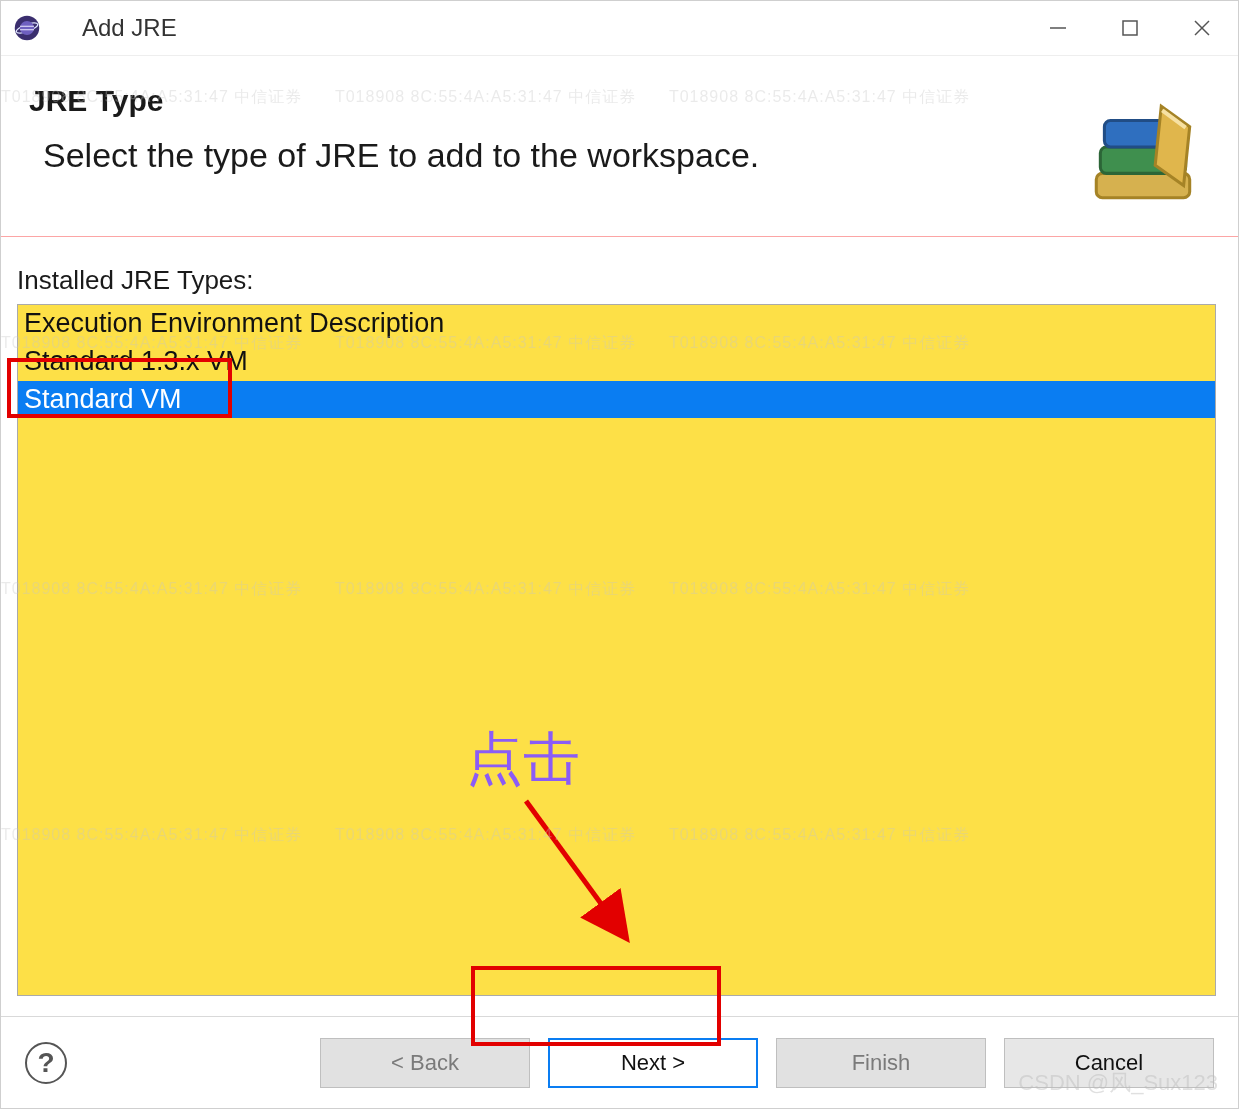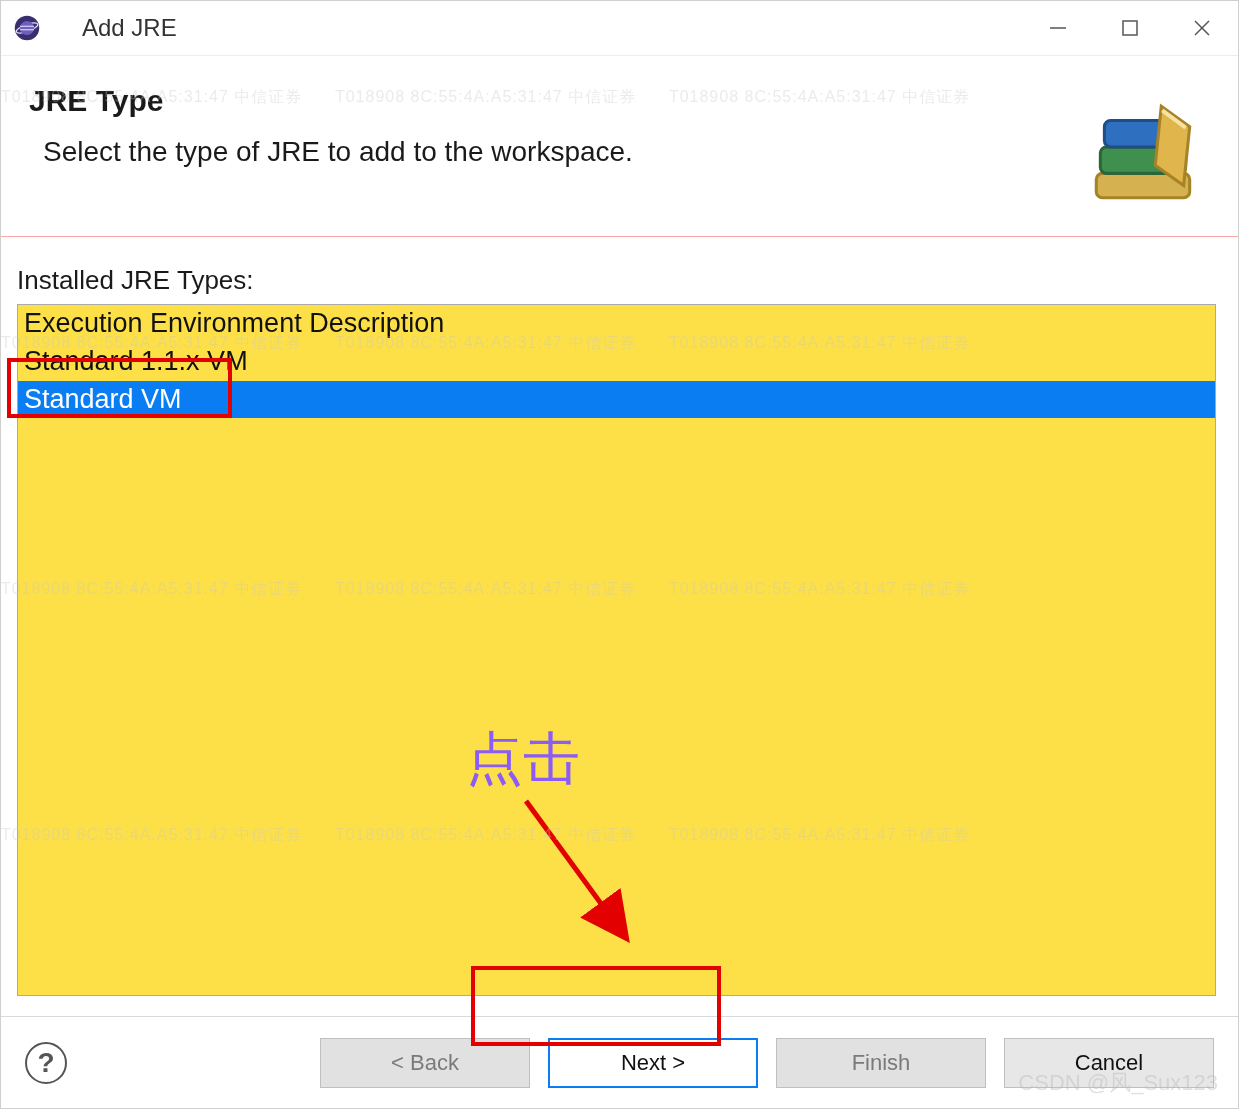--- a/index.html
+++ b/index.html
@@ -9,21 +9,21 @@
 
   .titlebar { height: 55px; display: flex; align-items: center; padding-left: 12px; border-bottom: 1px solid #eee; gap: 27px; }
   .titlebar .app-icon { width: 28px; height: 28px; margin-right: 14px; }
   .titlebar .title { font-size: 24px; color: #333; font-weight: 400; }
   .titlebar .win-controls { margin-left: auto; display: flex; height: 100%; }
   .titlebar .win-ctrl { width: 72px; display: flex; align-items: center; justify-content: center; }
 
   .header-area { padding: 28px 28px 20px 28px; border-bottom: 1px solid #fca5a5; display: flex; position: relative; min-height: 150px; }
   .header-left { flex: 1; }
   .header-left h1 { font-size: 30px; font-weight: 700; color: #1a1a1a; margin-bottom: 18px; }
-  .header-left p  { font-size: 28px; color: #1a1a1a; padding-left: 14px; }
+  .header-left p  { font-size: 34px; color: #1a1a1a; padding-left: 14px; }
   .banner-icon { width: 132px; height: 132px; flex: 0 0 auto; }
 
   .content { flex: 1; padding: 28px 22px 20px 16px; display: flex; flex-direction: column; position: relative; }
   .list-label { font-size: 26px; color: #1a1a1a; margin-bottom: 8px; }
   .listbox { flex: 1; border: 1px solid #aaa; background: #fde047; overflow: hidden; position: relative; }
   .list-item { font-size: 27px; padding: 2px 6px; line-height: 1.25; cursor: default; color: #111; }
   .list-item.selected { background: #0a7df2; color: #fff; }
 
   .buttonbar { height: 92px; border-top: 1px solid #d9d9d9; display: flex; align-items: center; padding: 0 24px; gap: 18px; }
   .help-btn { width: 42px; height: 42px; border: 2px solid #555; border-radius: 50%; display:flex; align-items:center; justify-content:center; font-size:28px; color:#555; background:#fff; font-weight:700; }
@@ -90,21 +90,21 @@
         <path d="M82 22 L110 42 L104 100 L76 80 Z" fill="#e0b64c" stroke="#a58326" stroke-width="3"></path>
         <path d="M83 26 L106 43" stroke="#f7e1a3" stroke-width="4"></path>
       </svg>
     </div>
   </div>
 
   <div class="content">
     <div class="list-label">Installed JRE Types:</div>
     <div class="listbox" id="jre-listbox">
         <div class="list-item">Execution Environment Description</div>
-        <div class="list-item">Standard 1.1.x VM</div>
+        <div class="list-item">Standard 1.3.x VM</div>
         <div class="list-item selected">Standard VM</div>
       </div>
   </div>
 
   <div class="buttonbar">
     <div class="help-btn">?</div>
     <div class="spacer"></div>
     <button class="btn disabled">&lt; Back</button>
     <button class="btn default">Next &gt;</button>
     <button class="btn disabled">Finish</button>

